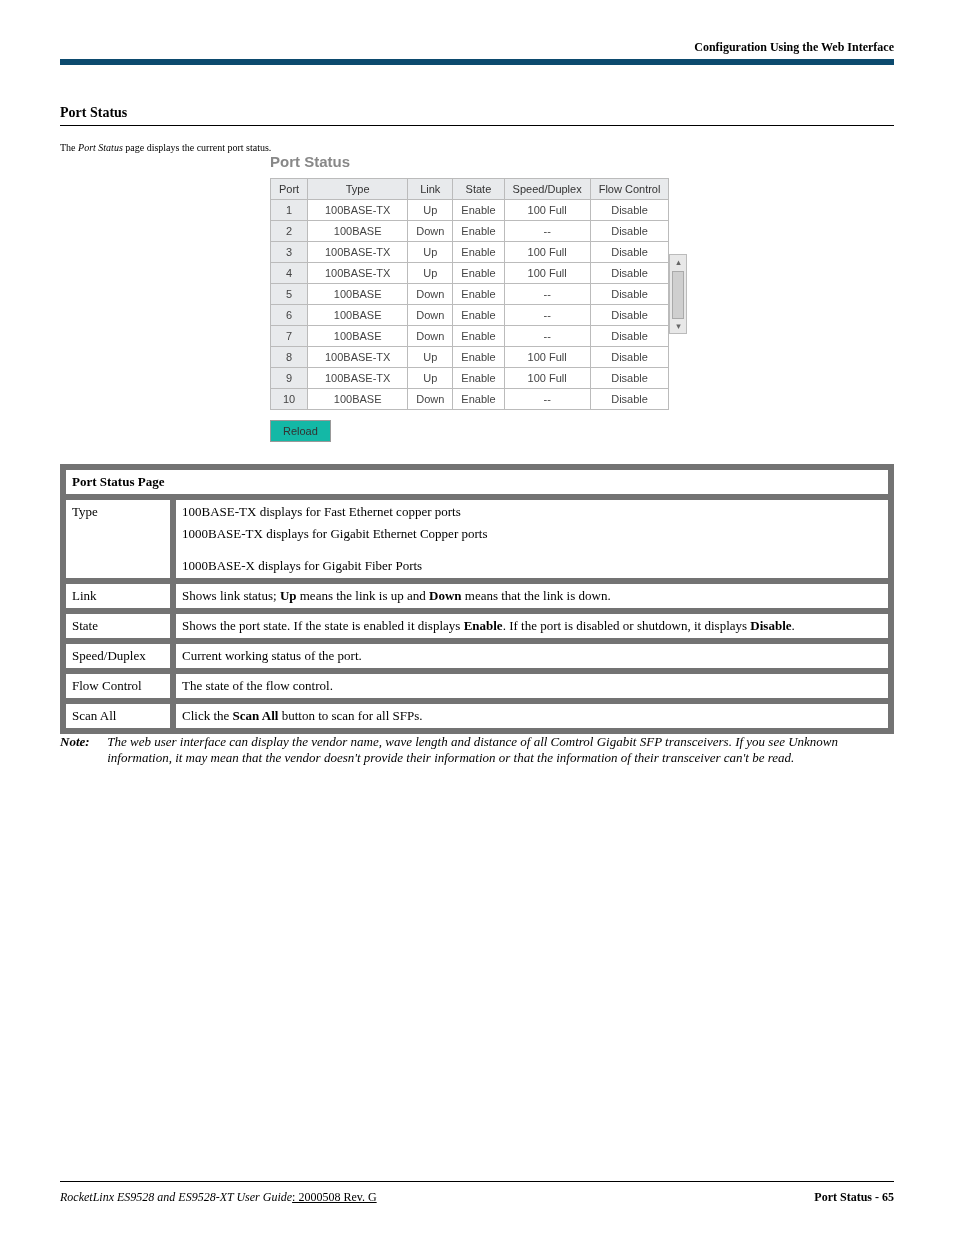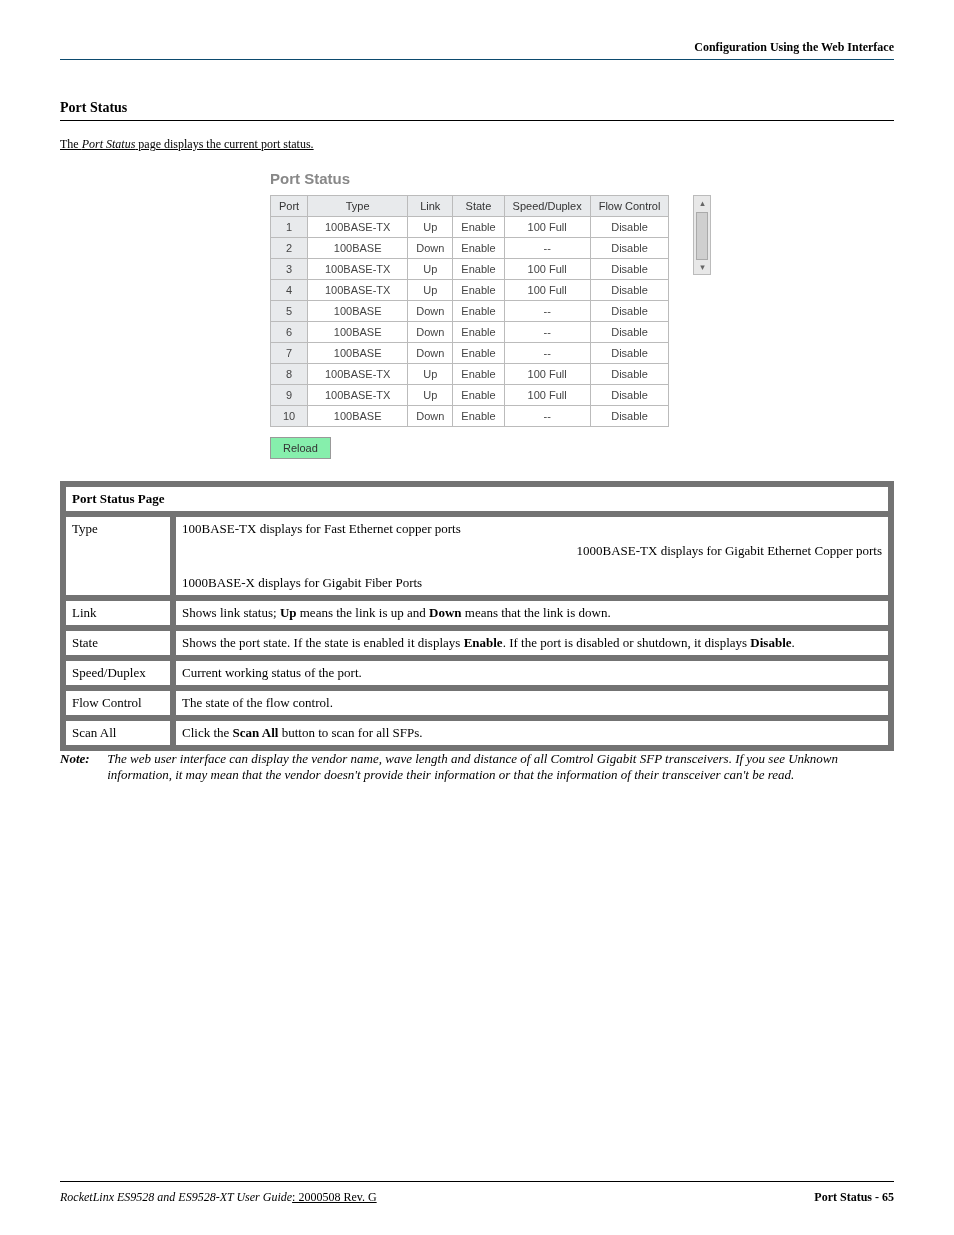--- a/index.html
+++ b/index.html
@@ -15,51 +15,48 @@
     width: 954px;
     height: 1235px;
     padding: 40px 60px 30px 60px;
     position: relative;
   }
   .header-right {
     text-align: right;
     font-weight: bold;
     font-size: 12px;
     padding-bottom: 4px;
-    border-bottom: 1px solid #0c4a6e;
+    border-bottom: 6px solid #0c4a6e;
     margin-bottom: 40px;
   }
   .section-title {
     font-weight: bold;
     font-size: 14px;
     padding-bottom: 4px;
     border-bottom: 1.5px solid #000;
     margin-bottom: 16px;
   }
   .intro {
-    font-size: 12px;
-    margin-bottom: 18px;
-    text-decoration: underline;
+    font-size: 10px;
   }
   .intro em { font-style: italic; }
   .status-block {
     margin-left: 210px;
     width: 470px;
   }
   .status-title {
     font-family: Arial, Helvetica, sans-serif;
     font-size: 15px;
     font-weight: bold;
     color: #888;
     margin-bottom: 8px;
   }
   .status-table-wrap {
     display: flex;
-    align-items: flex-start;
-    gap: 24px;
+    align-items: center;
   }
   table.status {
     border-collapse: collapse;
     font-family: Arial, Helvetica, sans-serif;
     font-size: 11px;
     color: #444;
   }
   table.status th, table.status td {
     border: 1px solid #bbb;
     text-align: center;
@@ -91,21 +88,21 @@
     flex: 0 0 48px;
     background: #cfcfcf;
     border: 1px solid #aaa;
     margin-top: 2px;
   }
   .scrollbar .track { flex: 1; }
   .reload-btn {
     font-family: Arial, Helvetica, sans-serif;
     font-size: 11px;
     color: #333;
-    background: #86efac;
+    background: #14b8a6;
     border: 1px solid #999;
     padding: 4px 12px;
     margin-top: 10px;
     display: inline-block;
   }
   table.desc {
     border-collapse: collapse;
     width: 100%;
     margin-top: 22px;
     font-size: 13px;
@@ -276,21 +273,21 @@
 
   <table class="desc">
     <tbody>
         <tr>
           <th colspan="2">Port Status Page</th>
         </tr>
     <tr>
       <td class="label">Type</td>
       <td>
         <div>100BASE-TX displays for Fast Ethernet copper ports</div>
-        <div style="margin-top:6px;text-align:right;">1000BASE-TX displays for Gigabit Ethernet Copper ports</div>
+        <div style="margin-top:6px;">1000BASE-TX displays for Gigabit Ethernet Copper ports</div>
         <div style="margin-top:16px;">1000BASE-X displays for Gigabit Fiber Ports</div>
       </td>
     </tr>
     <tr>
       <td class="label">Link</td>
       <td>
         <span>Shows link status; </span><b>Up</b><span> means the link is up and </span><b>Down</b><span> means that the link is down.</span>
       </td>
     </tr>
     <tr>

